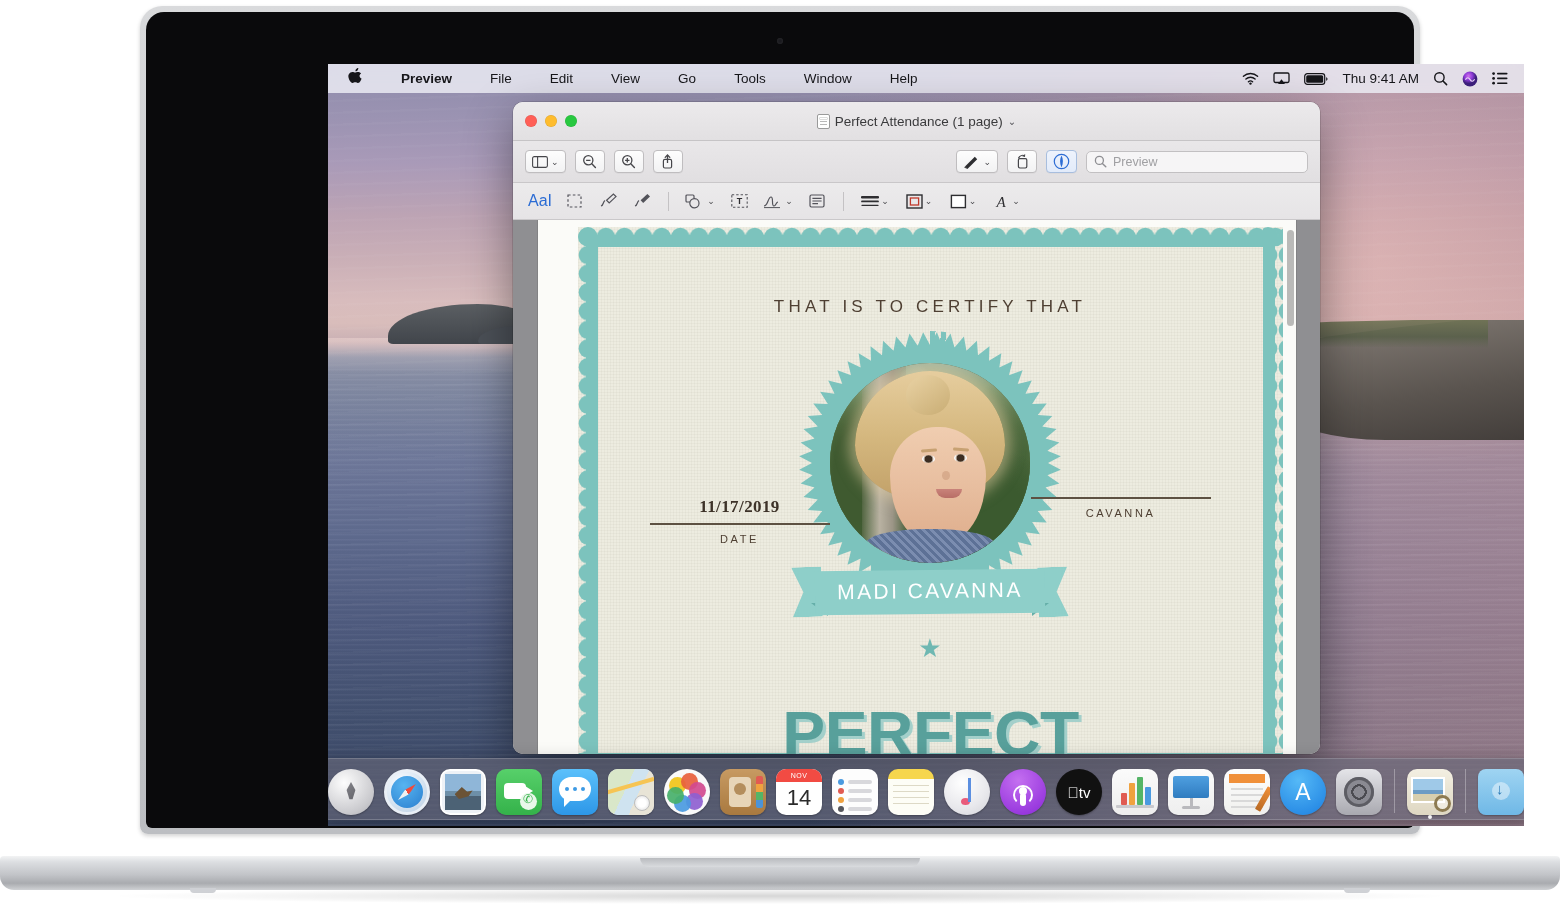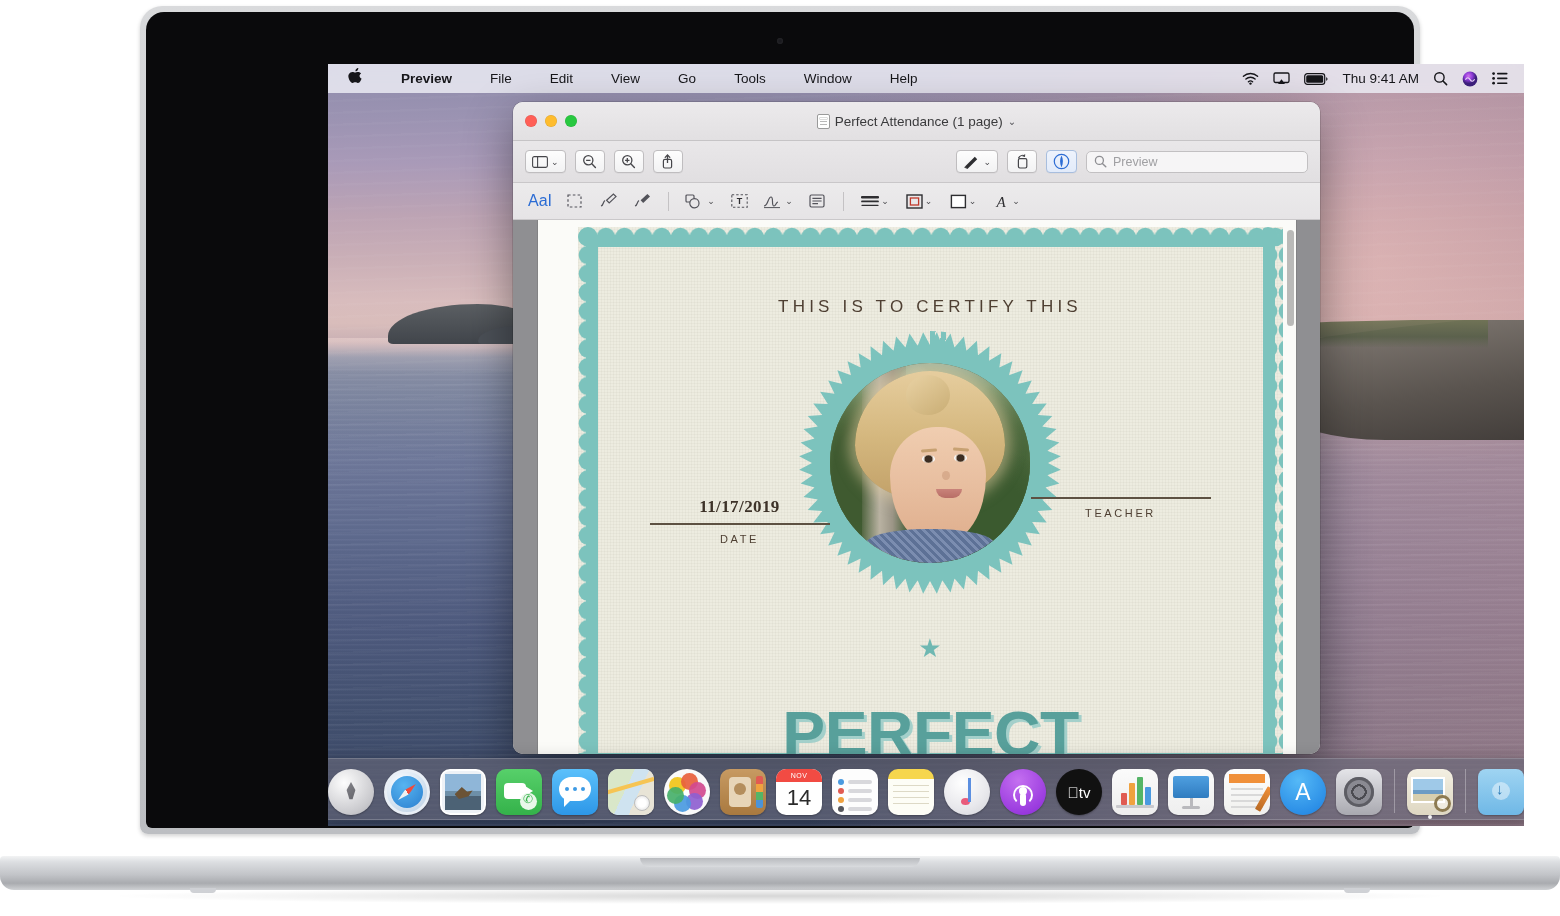--- a/index.html
+++ b/index.html
@@ -679,21 +679,21 @@
                   <rect x="0" y="0" width="705" height="20" fill="url(#scalTop)"></rect>
                   <rect x="0" y="526" width="705" height="20" fill="url(#scalTop)"></rect>
                   <rect x="0" y="0" width="20" height="546" fill="url(#scalSide)"></rect>
                   <rect x="685" y="0" width="20" height="546" fill="url(#scalSide)"></rect>
                   <rect x="8" y="8" width="689" height="530" fill="#7cc3bd"></rect>
                   <rect x="20" y="20" width="665" height="506" fill="#edece0"></rect>
                 </svg>
 
                 <div class="cert-inner">
 
-                  <div class="certify-line">THIS IS TO CERTIFY THIS</div>
+                  <div class="certify-line">THAT IS TO CERTIFY THAT</div>
 
                   <div class="photo-badge">
                     <svg viewBox="0 0 264 264" style="position:absolute;inset:0">
                       <g fill="#7cc3bd">
                         <circle cx="132" cy="132" r="118"></circle>
                       </g>
                       <g fill="#7cc3bd">
 
                         <path id="teeth" d="M132 132 m0 -131 L132 -131 Z"></path>
                       </g>
@@ -723,23 +723,31 @@
                   </div>
 
                   <div class="date-block">
                     <div class="fld-value">11/17/2019</div>
                     <div class="fld-rule"></div>
                     <div class="fld-label">DATE</div>
                   </div>
 
                   <div class="sig-block">
                     <div class="fld-rule"></div>
-                    <div class="fld-label">TEACHER</div>
+                    <div class="fld-label">CAVANNA</div>
                   </div>
 
+                  <div class="ribbon">
+                    <div class="rb-end l"></div>
+                    <div class="rb-end r"></div>
+                    <div class="rb-fold l"></div>
+                    <div class="rb-fold r"></div>
+                    <div class="rb-main"></div>
+                    <div class="rb-text">MADI CAVANNA</div>
+                  </div>
 
                   <div class="star-mark">★</div>
                   <div class="bigtitle">PERFECT ATTENDANCE</div>
 
                 </div>
               </div>
 
               <div class="scrollbar"></div>
             </div>
           </div>

